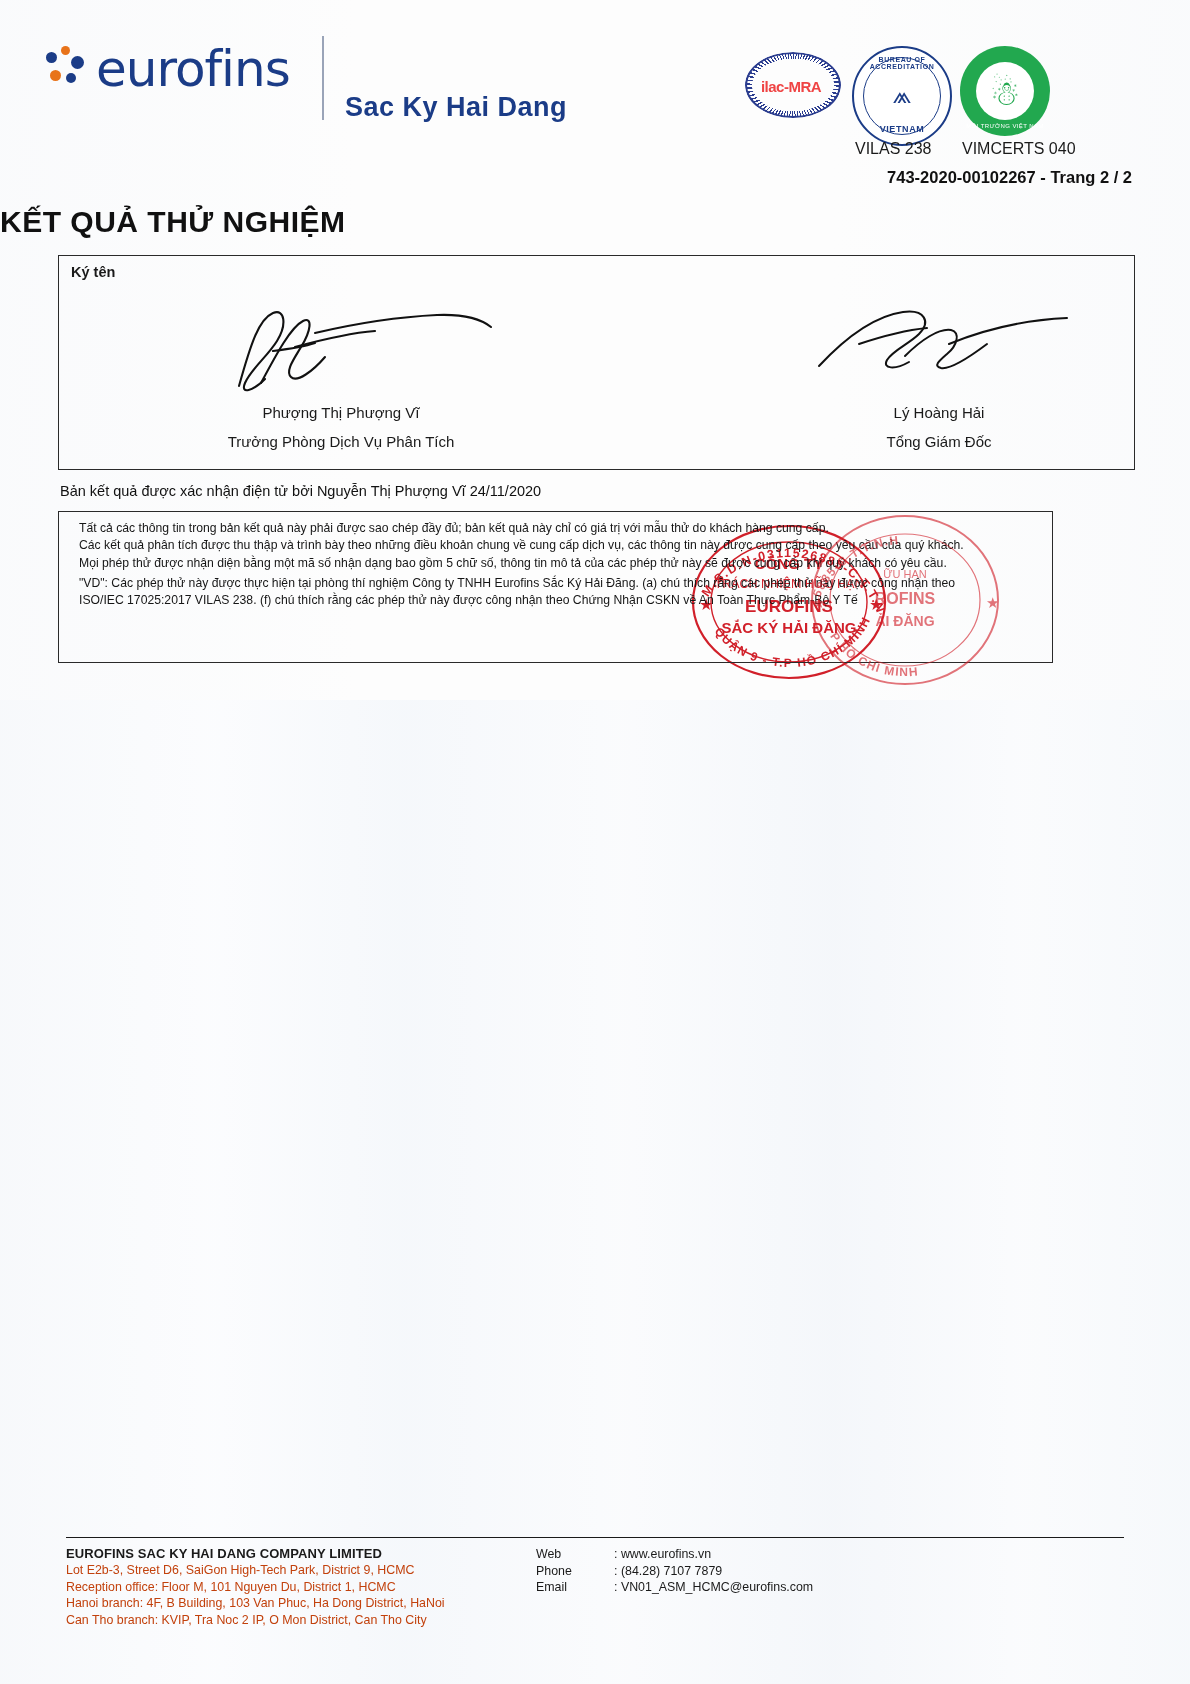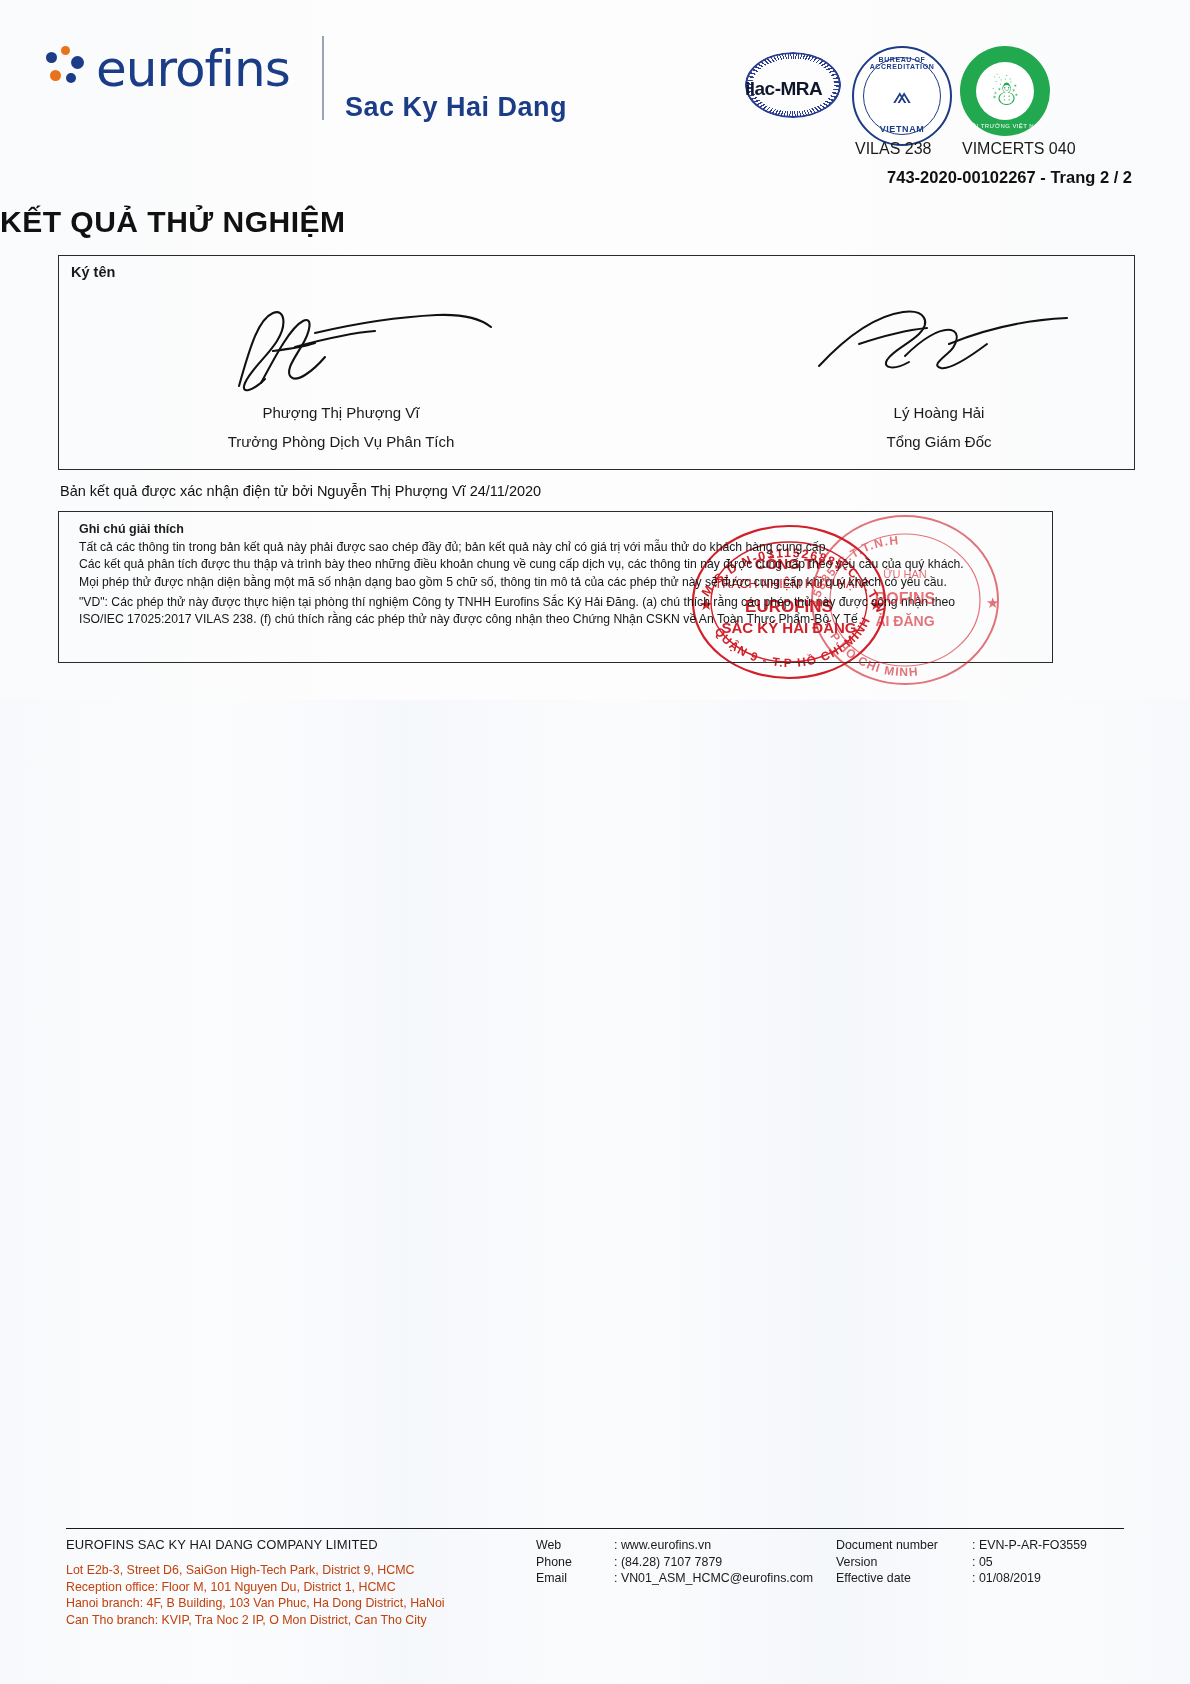--- a/index.html
+++ b/index.html
@@ -93,24 +93,24 @@
     border: 2px solid #2b3d8f;
     position: relative;
     background:
       repeating-conic-gradient(from 0deg, #2b3d8f 0deg 2deg, #ffffff 2deg 5deg);
     -webkit-mask: radial-gradient(ellipse 42px 27px at 50% 50%, transparent 97%, #000 98%);
             mask: radial-gradient(ellipse 42px 27px at 50% 50%, transparent 97%, #000 98%);
   }
   .ilac-label {
     position: absolute;
     left: 0; right: 0; top: 26px;
-    text-align: left;
-    font-size: 19px;
-    font-weight: bold;
-    color: #0f172a;
+    text-align: center;
+    font-size: 15px;
+    font-weight: bold;
+    color: #ef4444;
     letter-spacing: -.5px;
   }
   .bureau {
     left: 852px; top: 24px; width: 98px; height: 98px;
   }
   .bureau .outer {
     width: 96px; height: 96px;
     border-radius: 50%;
     border: 2px solid #1b3c87;
     position: relative;
@@ -304,23 +304,23 @@
     bottom: 56px;
     border-top: 1.5px solid #1a1a1a;
     padding-top: 8px;
     display: flex;
   }
   .f-col-a { width: 470px; }
   .f-col-b { width: 300px; }
   .f-col-c { flex: 1; }
   .f-title {
     font-size: 13px;
-    font-weight: normal;
+    font-weight: bold;
     letter-spacing: .1px;
-    margin-bottom: 10px;
+    margin-bottom: 1px;
   }
   .f-line {
     font-size: 12.4px;
     line-height: 1.33;
     color: #c2410c;
   }
   .kv { display: flex; font-size: 12.4px; line-height: 1.33; }
   .kv .k { width: 78px; }
   .kv .v { white-space: nowrap; }
   .kv2 .k { width: 136px; }
@@ -422,21 +422,20 @@
 
     <div class="sig-left-name">Phượng Thị Phượng Vĩ</div>
     <div class="sig-left-role">Trưởng Phòng Dịch Vụ Phân Tích</div>
     <div class="sig-right-name">Lý Hoàng Hải</div>
     <div class="sig-right-role">Tổng Giám Đốc</div>
   </div>
 
   <div class="econfirm">Bản kết quả được xác nhận điện tử bởi Nguyễn Thị Phượng Vĩ 24/11/2020</div>
 
   <div class="notes-box">
-    <div class="notes-title">Ghi chú giải thích</div>
     <ul class="notes-list">
       <li>Tất cả các thông tin trong bản kết quả này phải được sao chép đầy đủ; bản kết quả này chỉ có giá trị với mẫu thử do khách hàng cung cấp.</li>
       <li>Các kết quả phân tích được thu thập và trình bày theo những điều khoản chung về cung cấp dịch vụ, các thông tin này được cung cấp theo yêu cầu của quý khách.</li>
       <li>Mọi phép thử được nhận diện bằng một mã số nhận dạng bao gồm 5 chữ số, thông tin mô tả của các phép thử này sẽ được cung cấp khi quý khách có yêu cầu.</li>
       <li class="sp">"VD": Các phép thử này được thực hiện tại phòng thí nghiệm Công ty TNHH Eurofins Sắc Ký Hải Đăng. (a) chú thích rằng các phép thử này được công nhận theo</li>
       <li>ISO/IEC 17025:2017 VILAS 238. (f) chú thích rằng các phép thử này được công nhận theo Chứng Nhận CSKN về An Toàn Thực Phẩm-Bộ Y Tế</li>
     </ul>
   </div>
 
   <div class="stamp-faint">
@@ -478,28 +477,14 @@
       <div class="kv">
         <span class="k">Phone</span>
         <span class="v">: (84.28) 7107 7879</span>
       </div>
       <div class="kv">
         <span class="k">Email</span>
         <span class="v">: VN01_ASM_HCMC@eurofins.com</span>
       </div>
     </div>
 
-    <div class="f-col-c">
-      <div class="kv kv2">
-        <span class="k">Document number</span>
-        <span class="v">: EVN-P-AR-FO3559</span>
-      </div>
-      <div class="kv kv2">
-        <span class="k">Version</span>
-        <span class="v">: 05</span>
-      </div>
-      <div class="kv kv2">
-        <span class="k">Effective date</span>
-        <span class="v">: 01/08/2019</span>
-      </div>
-    </div>
   </div>
 </div>
 
 </body></html>

